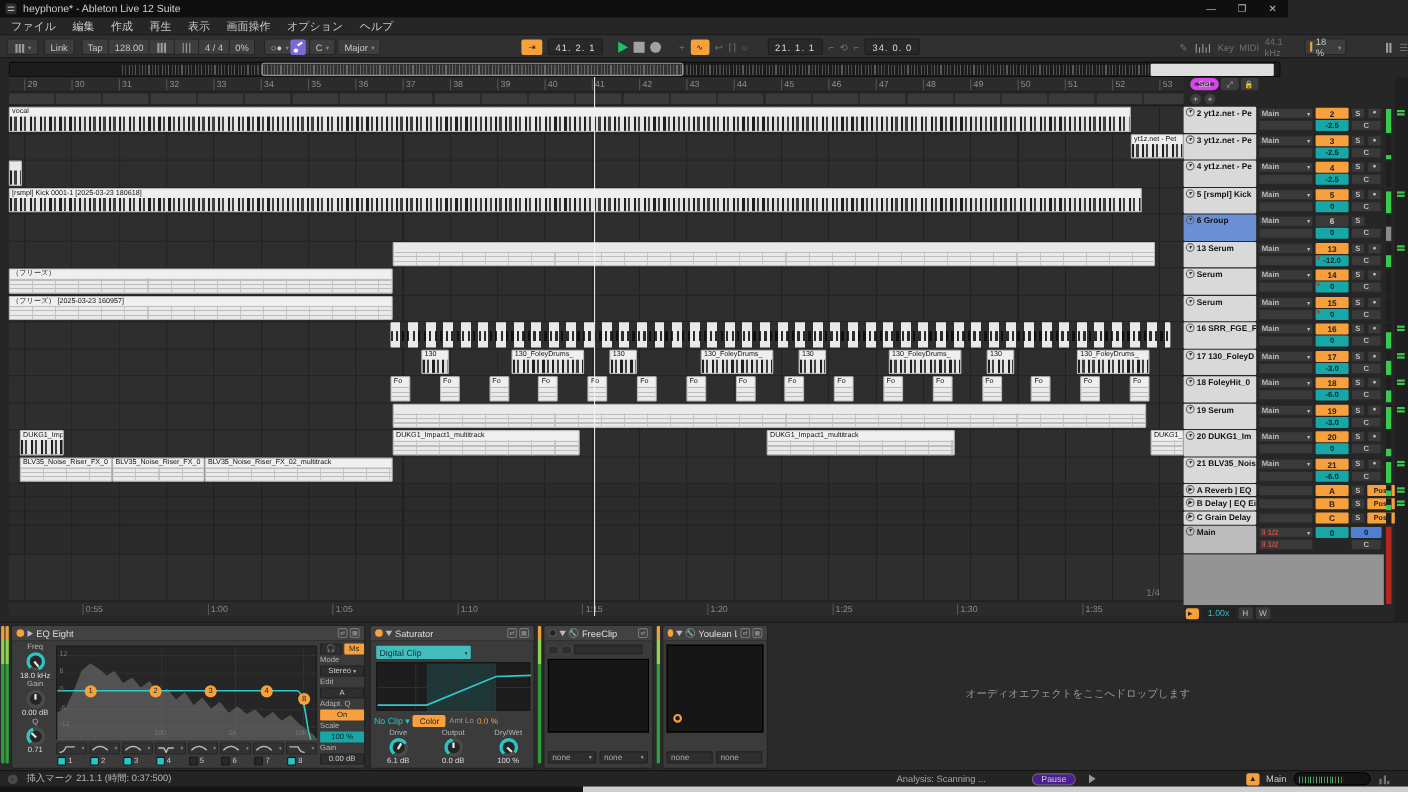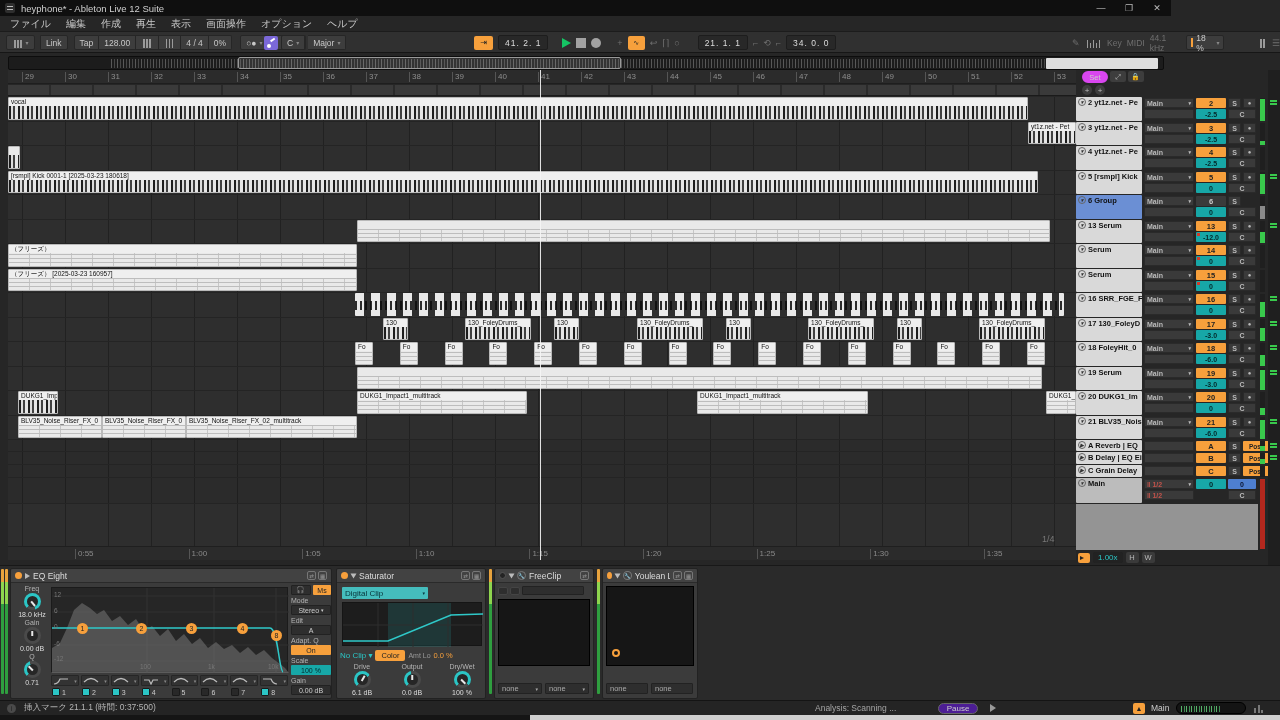--- a/index.html
+++ b/index.html
@@ -54,21 +54,21 @@
   .clip.lines::after{content:"";position:absolute;left:0;right:0;top:8px;bottom:0;background:repeating-linear-gradient(0deg,transparent 0 3px,#bdbdbd 3px 4px),repeating-linear-gradient(90deg,transparent 0 20px,#c6c6c6 20px 21px);}
   .clip.ticks{background:repeating-linear-gradient(90deg,#e9e9e9 0 9px,#2e2e2e 9px 16px);border:none;}
   .clip.ticks::after{content:"";position:absolute;left:0;right:0;top:35%;height:40%;background:repeating-linear-gradient(90deg,rgba(10,10,10,.85) 0 2px,transparent 2px 5px);}
   #playhead{position:absolute;left:540px;top:17px;width:1px;height:490px;background:rgba(245,245,245,.9);z-index:5;}
   #timeruler{position:absolute;left:8px;top:493px;width:1068px;height:14px;background:#2b2b2b;border-top:1px solid #1f1f1f;overflow:hidden;}
   .timelbl{position:absolute;top:2px;font-size:8px;color:#8a8a8a;border-left:1px solid #555;padding-left:2px;line-height:10px;}
   #gridlabel{position:absolute;left:1042px;top:481px;font-size:9px;color:#787878;}
   
   #headers{position:absolute;left:1076px;top:17px;width:192px;height:495px;}
   #hdrtop{position:absolute;left:0;top:0;width:192px;height:27px;}
-  #setbtn{position:absolute;left:6px;top:1px;width:26px;height:11px;background:#3d3d3d;border:6px solid #d946ef;border-radius:6px;font-size:7.5px;color:#ccc;display:flex;align-items:center;justify-content:center;}
+  #setbtn{position:absolute;left:6px;top:1px;width:26px;height:11px;background:#3d3d3d;border:4px solid #d946ef;border-radius:6px;font-size:7.5px;color:#ccc;display:flex;align-items:center;justify-content:center;}
   .hdricon{position:absolute;top:1px;width:16px;height:11px;background:#3d3d3d;border-radius:2px;display:flex;align-items:center;justify-content:center;font-size:7px;color:#bbb;}
   .pmbtn{position:absolute;top:15px;width:10px;height:10px;background:#3d3d3d;border-radius:50%;font-size:8px;color:#bbb;display:flex;align-items:center;justify-content:center;line-height:9px;}
   .hrow{position:absolute;left:0;width:192px;font-weight:bold;}
   .hname{position:absolute;left:0;top:0;bottom:1px;width:66px;background:#d9d9d9;border-radius:1px;color:#111;font-size:7.5px;display:flex;align-items:flex-start;gap:2px;padding:1px 1px 0 2px;overflow:hidden;white-space:nowrap;}
   .hname.sel{background:#6b8fd4;}
   .hname.mainname{background:#bcbcbc;}
   .ctri{flex:0 0 8px;width:8px;height:8px;border:1px solid #666;border-radius:50%;font-size:5px;color:#333;display:flex;align-items:center;justify-content:center;line-height:7px;}
   .hbox{position:absolute;background:#3a3a3a;border:1px solid #2a2a2a;border-radius:1px;font-size:7px;color:#bbb;display:flex;align-items:center;padding:0 2px;overflow:hidden;}
   .routtop{left:68px;top:1px;width:50px;height:10px;justify-content:space-between;}
   .routbot{left:68px;top:12px;width:50px;height:10px;}
@@ -1093,20 +1093,21 @@
       <div class="plugnones">
         <span class="nonebox" style="width:42px">
             <span>none</span>
           </span>
         <span class="nonebox" style="width:42px">
             <span>none</span>
           </span>
       </div>
     </div>
 
+    <div id="drophint">オーディオエフェクトをここへドロップします</div>
   </div>
 
   <div id="statusbar">
     <span id="infoic">i</span>
     <span id="statustext">挿入マーク 21.1.1 (時間: 0:37:500)</span>
     <span id="analysis">Analysis: Scanning ...</span>
     <span id="pausebtn">Pause</span>
     <span id="resumetri"></span>
     <span id="warnbtn">▲</span>
     <span id="mainlbl">Main</span>

